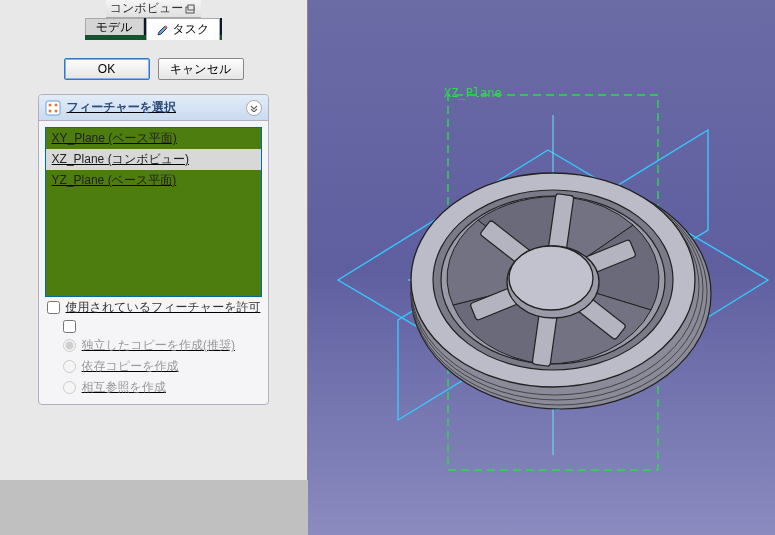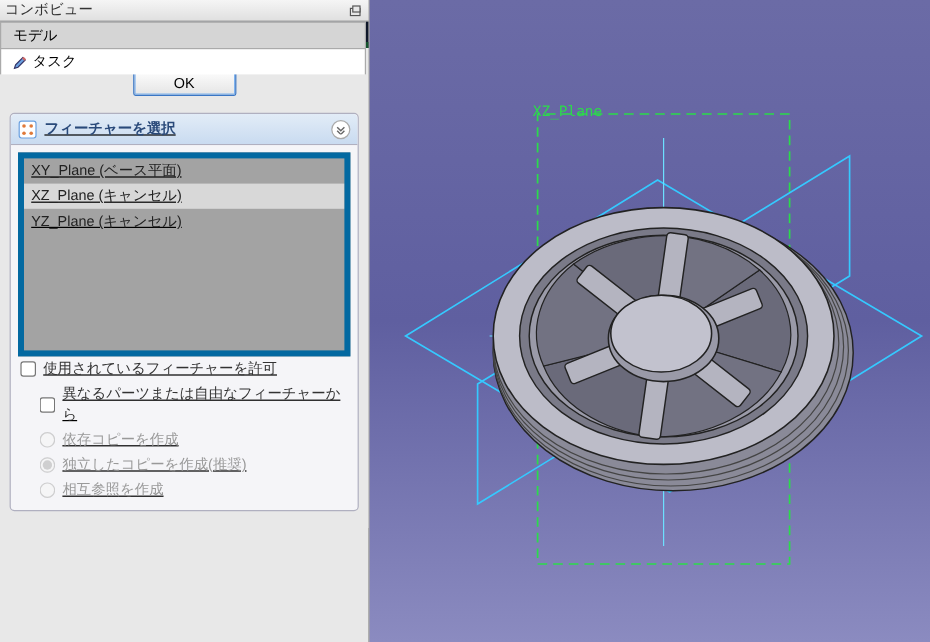--- a/index.html
+++ b/index.html
@@ -1,33 +1,33 @@
 <!DOCTYPE html>
 <html><head>
 <meta charset="utf-8">
 <style>
 * { box-sizing: border-box; margin: 0; padding: 0; font-family: "MS UI Gothic", "Meiryo", sans-serif; font-size: 12px; }
 body { width: 775px; height: 535px; display: flex; background: #c0c0c0; }
-.panel { width: 308px; height: 535px; background: #e8e8e8; border-right: 1px solid #888; display: flex; flex-direction: column; }
+.panel { width: 308px; height: 480px; background: #e8e8e8; border-right: 1px solid #888; display: flex; flex-direction: column; align-items: center; }
 .panel-title { height: 18px; background: linear-gradient(#f5f5f5,#e0e0e0); border-bottom: 1px solid #aaa; display: flex; align-items: center; padding: 0 4px; font-size: 11px; color: #333; }
 .panel-title .spacer { flex: 1; }
 .dock-btn { width: 14px; height: 14px; display: flex; align-items: center; justify-content: center; color: #555; }
-.tabs { display: flex; background: #0f172a; border-bottom: 5px solid #14532d; height: 22px; flex-direction: column; }
+.tabs { display: flex; background: #0f172a; border-bottom: 5px solid #14532d; height: 22px; }
 .tab { padding: 2px 10px; background: #d5d5d5; border: 1px solid #aaa; border-bottom: none; margin-right: 2px; display: flex; align-items: center; gap: 4px; cursor: pointer; }
 .tab.active { background: #fff; position: relative; top: 0; height: 22px; }
 .tab-icon { width: 12px; height: 12px; }
 .task-body { padding: 8px; background: #e8e8e8; }
 .btn-row { display: flex; justify-content: center; gap: 8px; margin: 10px 0 14px 0; }
 .btn { width: 86px; height: 22px; background: linear-gradient(#fdfdfd,#e5e5e5); border: 1px solid #888; border-radius: 2px; cursor: pointer; font-size: 12px; }
 .btn.primary { border: 1px solid #3a76c4; box-shadow: 0 0 0 1px #7fb3ee inset; }
 .section { border: 1px solid #b0b0c0; border-radius: 4px; background: #f5f5f8; margin-bottom: 6px; text-decoration: underline; }
 .section-head { display: flex; align-items: center; gap: 6px; padding: 4px 6px; background: linear-gradient(#e2ecf7,#c9dbf0); border-bottom: 1px solid #b0b0c0; border-radius: 4px 4px 0 0; font-weight: bold; color: #2a4a7a; }
 .section-head .collapse { margin-left: auto; width: 16px; height: 16px; border-radius: 50%; background: #fff; border: 1px solid #aaa; display: flex; align-items: center; justify-content: center; font-size: 10px; color: #555; cursor: pointer; }
 .section-body { padding: 6px; }
-.list { background: #a3a3a3; border: 5px solid #0369a1; height: 170px; overflow: auto; }
+.list { background: #4d7c0f; border: 1px solid #0369a1; height: 170px; overflow: auto; }
 .list-item { padding: 2px 6px; color: #222; cursor: pointer; }
 .list-item.selected { background: #d8d8d8; }
 .checks { }
 .check-row { display: flex; align-items: center; gap: 6px; padding: 2px 2px; color: #333; }
 .check-row.indent { padding-left: 18px; }
 .check-row input[type=checkbox] { width: 13px; height: 13px; }
 .radio-row { display: flex; align-items: center; gap: 6px; padding: 2px 2px 2px 18px; color: #999; }
 .viewport { flex: 1; background: linear-gradient(#6b6ba6 0%, #5f5fa0 50%, #8b8bc0 100%); position: relative; overflow: hidden; }
 .viewport svg { width: 100%; height: 100%; display: block; }
 .plane-label { position: absolute; top: 86px; left: 136px; color: #2bdc4a; font-size: 12px; font-family: monospace; text-align: center; }
@@ -59,20 +59,21 @@
             <path d="M8 2 L10 4" stroke="#c66" stroke-width="2"></path>
           </svg>
       </span>
       <span>タスク</span>
     </div>
   </div>
 
   <div class="task-body">
     <div class="btn-row">
       <button class="btn primary">OK</button>
+      <button class="btn">キャンセル</button>
     </div>
 
     <div class="section">
       <div class="section-head">
         <span class="section-icon">
           <svg width="16" height="16" viewBox="0 0 16 16">
               <rect x="1" y="1" width="14" height="14" rx="2" fill="#fff" stroke="#6aa0e0"></rect>
               <circle cx="5" cy="5" r="1.5" fill="#e07a3a"></circle>
               <circle cx="11" cy="5" r="1.5" fill="#e07a3a"></circle>
               <circle cx="5" cy="11" r="1.5" fill="#e07a3a"></circle>
@@ -83,41 +84,40 @@
         <span class="collapse">
           <svg width="8" height="8" viewBox="0 0 8 8">
               <path d="M1 2 L4 5 L7 2" fill="none" stroke="#666" stroke-width="1.2"></path>
               <path d="M1 5 L4 8 L7 5" fill="none" stroke="#666" stroke-width="1.2"></path>
             </svg>
         </span>
       </div>
       <div class="section-body">
         <div class="list">
           <div class="list-item">XY_Plane (ベース平面)</div>
-          <div class="list-item selected">XZ_Plane (キャンセル)</div>
-          <div class="list-item">YZ_Plane (キャンセル)</div>
+          <div class="list-item selected">XZ_Plane (コンボビュー)</div>
+          <div class="list-item">YZ_Plane (ベース平面)</div>
         </div>
 
         <div class="checks">
           <label class="check-row">
             <input type="checkbox" style="">
             <span>使用されているフィーチャーを許可</span>
           </label>
           <label class="check-row indent">
             <input type="checkbox" style="">
-            <span>異なるパーツまたは自由なフィーチャーから</span>
           </label>
 
           <label class="radio-row">
+            <input type="radio" name="copy" checked="" disabled="" style="">
+            <span>独立したコピーを作成(推奨)</span>
+          </label>
+          <label class="radio-row">
             <input type="radio" name="copy" disabled="" style="">
             <span>依存コピーを作成</span>
-          </label>
-          <label class="radio-row">
-            <input type="radio" name="copy" checked="" disabled="" style="">
-            <span>独立したコピーを作成(推奨)</span>
           </label>
           <label class="radio-row">
             <input type="radio" name="copy" disabled="" style="">
             <span>相互参照を作成</span>
           </label>
         </div>
       </div>
     </div>
   </div>
 </div>

